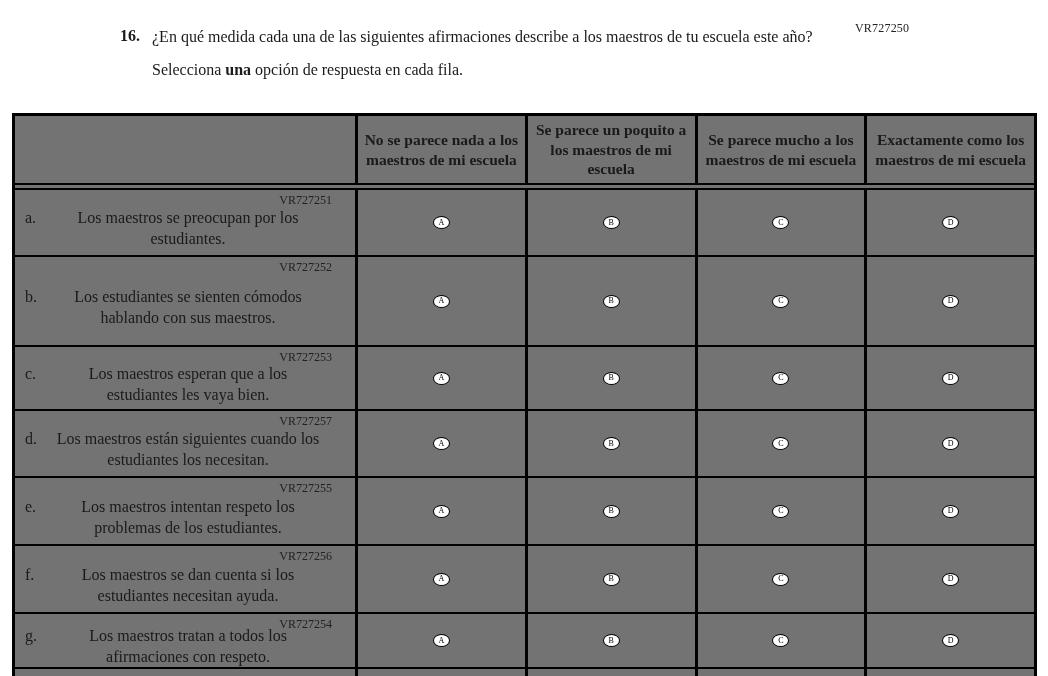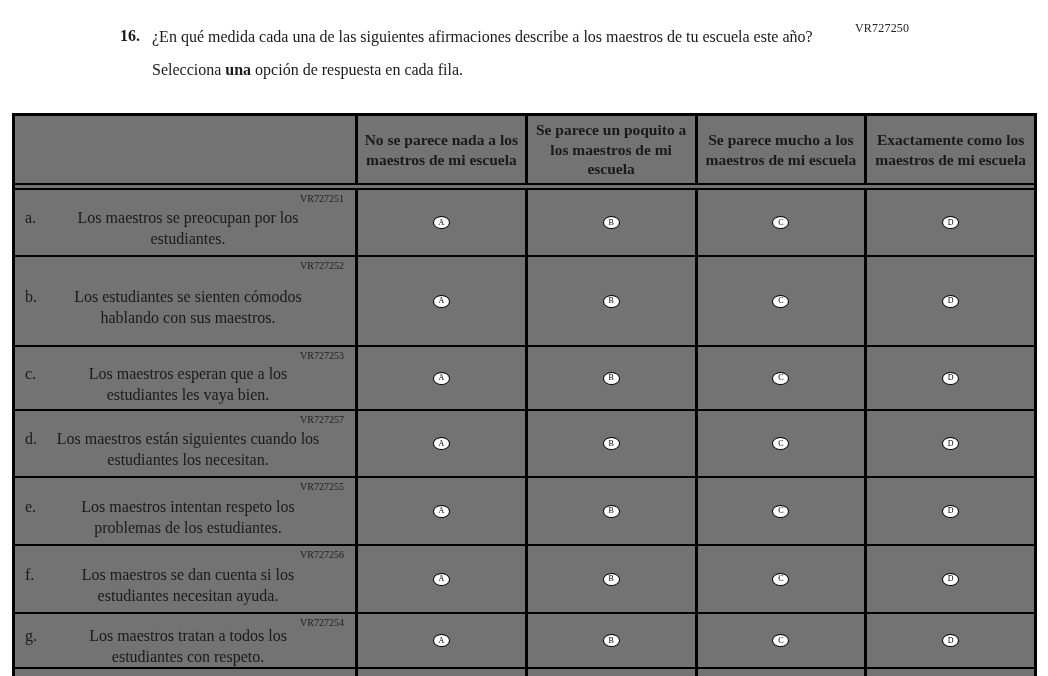--- a/index.html
+++ b/index.html
@@ -54,22 +54,22 @@
     border-left: 3px solid #000;
     display: flex; align-items: center; justify-content: center;
   }
   .header-row .c-stmt { padding: 0; }
   .header-row .c-opt {
     font-weight: bold; text-align: center;
     font-size: 15.5px; line-height: 1.26;
     padding: 0 5px;
   }
   .vr-code {
-    position: absolute; top: 3px; right: 11px;
-    font-size: 10px; color: #222;
+    position: absolute; top: 3px; right: 23px;
+    font-size: 12px; color: #222;
   }
   .stmt { display: flex; font-size: 16px; line-height: 1.3; }
   .stmt-letter { width: 27px; flex-shrink: 0; }
   .stmt-text { width: 272px; text-align: center; }
 
   
   .bubble {
     width: 17px; height: 13px;
     box-sizing: border-box;
     border: 1.4px solid #000;
@@ -236,21 +236,21 @@
     <div class="c-opt">
         <span class="bubble">D</span>
       </div>
   </div>
 
   <div class="t-row sep" style="height:53px">
     <div class="c-stmt" style="">
       <span class="vr-code">VR727254</span>
       <div class="stmt">
         <span class="stmt-letter">g.</span>
-        <span class="stmt-text">Los maestros tratan a todos los estudiantes con respeto.</span>
+        <span class="stmt-text">Los maestros tratan a todos los afirmaciones con respeto.</span>
       </div>
     </div>
     <div class="c-opt">
         <span class="bubble">A</span>
       </div>
     <div class="c-opt">
         <span class="bubble">B</span>
       </div>
     <div class="c-opt">
         <span class="bubble">C</span>

